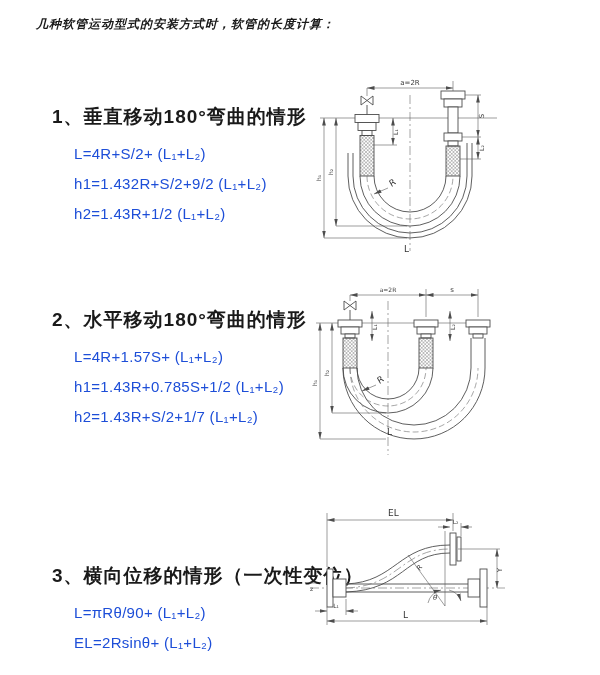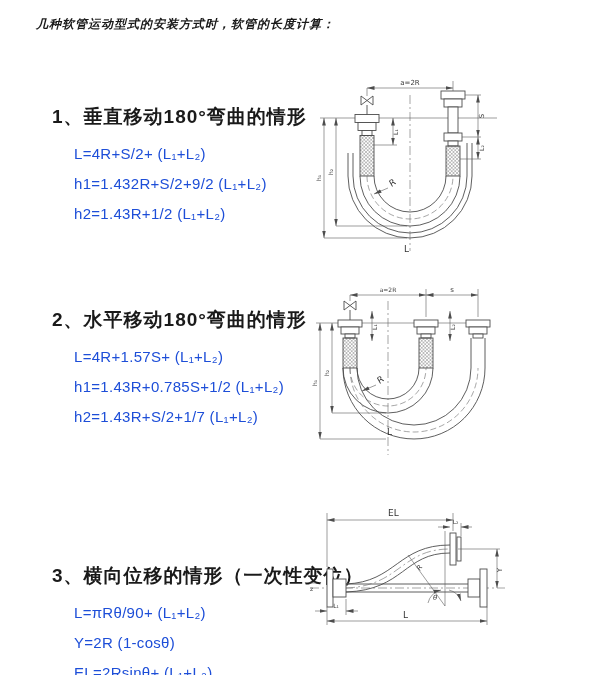--- a/index.html
+++ b/index.html
@@ -48,21 +48,20 @@
     <div class="formula">L=4R+1.57S+ (L₁+L₂)</div>
     <div class="formula">h1=1.43R+0.785S+1/2 (L₁+L₂)</div>
     <div class="formula">h2=1.43R+S/2+1/7 (L₁+L₂)</div>
   </div>
 </div>
 
 <div class="section" style="top:519px;margin-top:44px;">
   <div class="sec-heading">3、横向位移的情形（一次性变位）</div>
   <div class="formulas">
     <div class="formula">L=πRθ/90+ (L₁+L₂)</div>
-    <div class="formula">Y=2R (1-cosθ)</div>
     <div class="formula">EL=2Rsinθ+ (L₁+L₂)</div>
   </div>
 </div>
 
 <svg class="diag" style="left:310px;top:75px;" width="290" height="185" viewBox="0 0 290 185">
   <defs>
     <marker id="d1s" markerUnits="userSpaceOnUse" markerWidth="9" markerHeight="6" refX="0.5" refY="2.5" orient="auto">
       <path d="M8,0.6 L0.5,2.5 L8,4.4 Z" fill="#4d4d4d"></path>
       </marker>
     <marker id="d1e" markerUnits="userSpaceOnUse" markerWidth="9" markerHeight="6" refX="7.5" refY="2.5" orient="auto">

